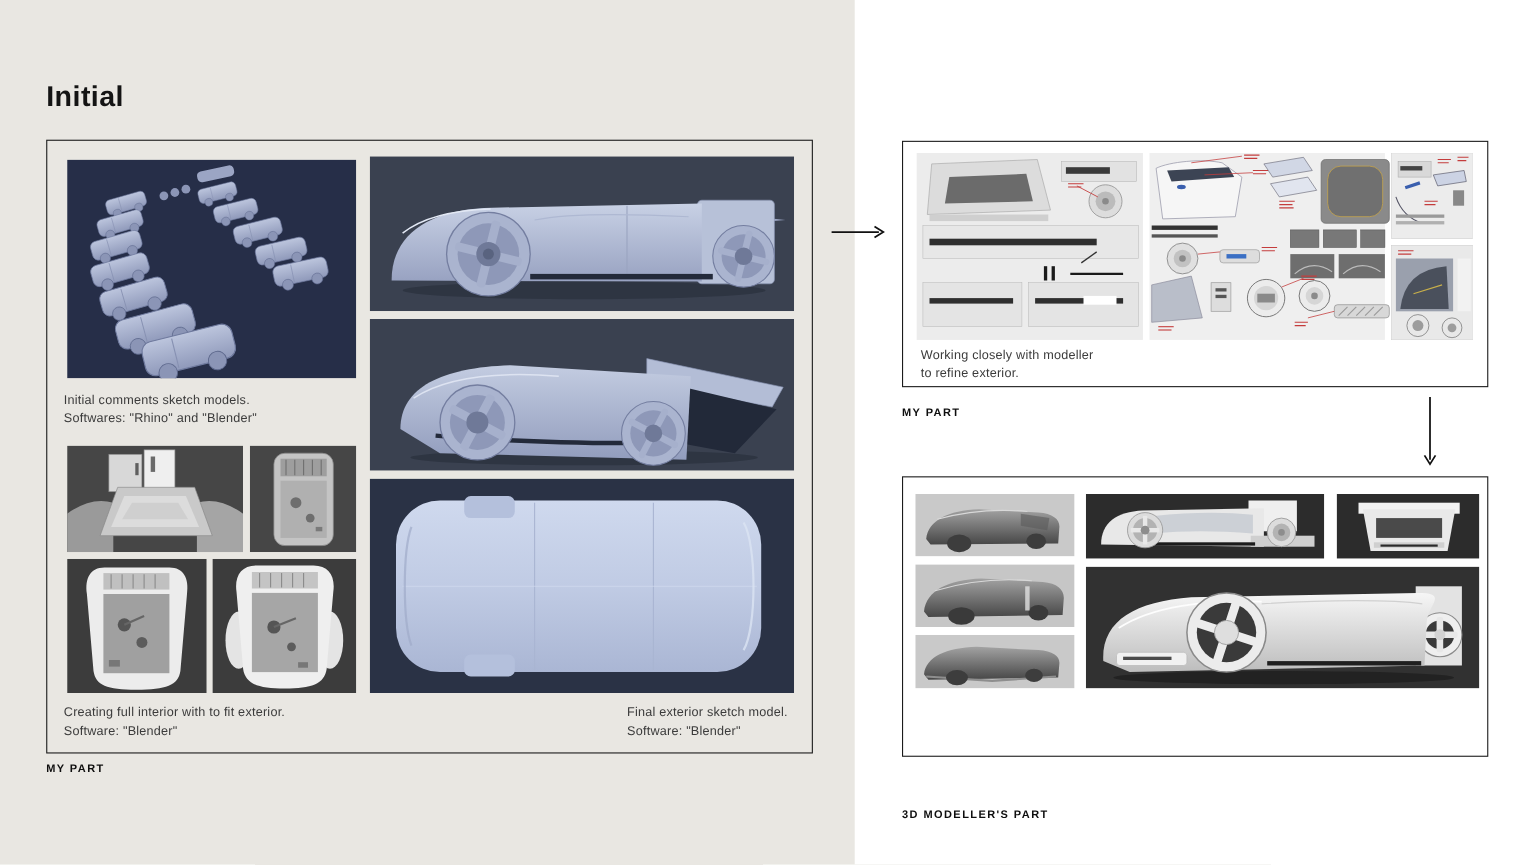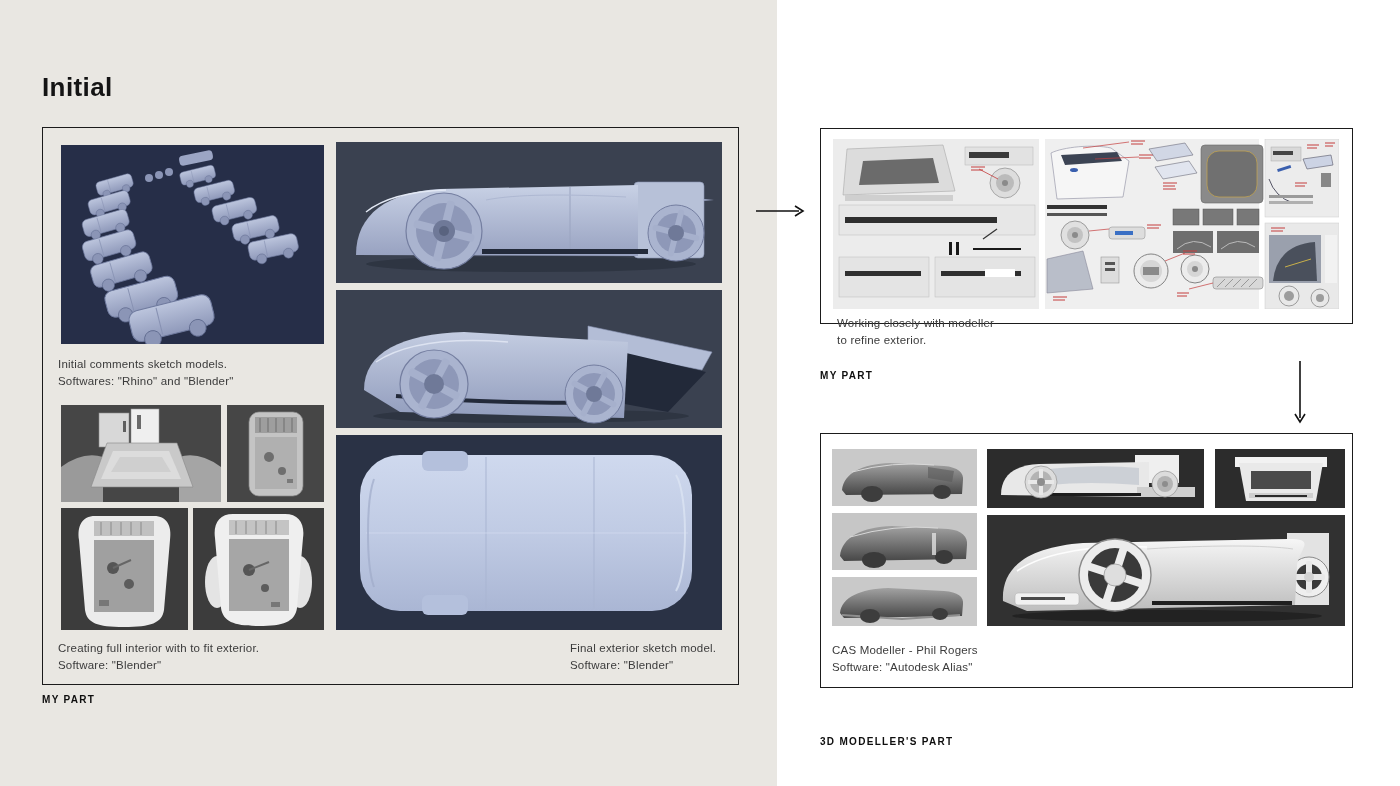--- a/index.html
+++ b/index.html
@@ -2,21 +2,21 @@
 <html><head>
 <meta charset="utf-8">
 <style>
   * { margin:0; padding:0; box-sizing:border-box; }
   html,body { width:1400px; height:786px; overflow:hidden; font-family:"Liberation Sans", sans-serif; }
   body { position:relative; background:#ffffff; }
   .bg-left { position:absolute; left:0; top:0; width:777px; height:786px; background:#e9e7e2; }
   .page-title { position:absolute; left:42px; top:72px; font-size:26px; font-weight:700; letter-spacing:.4px; color:#141414; }
   .board { position:absolute; border:1.5px solid #1b1b1b; }
   .board-left   { left:42px;  top:127px; width:697px; height:558px; }
-  .board-rtop   { left:820px; top:128px; width:533px; height:196px; background:#fff;text-decoration:underline; }
+  .board-rtop   { left:820px; top:128px; width:533px; height:224px; background:#fff;text-decoration:underline; }
   .board-rbot   { left:820px; top:433px; width:533px; height:255px; background:#fff; }
   .tile { position:absolute; overflow:hidden; }
   .tile svg { display:block; }
   .caption { position:absolute; font-size:11.5px; line-height:17px; color:#3b3b3b; letter-spacing:.2px; }
   .part-label { position:absolute; font-size:10px; font-weight:700; letter-spacing:1.3px; color:#0e0e0e; }
   .arrow { position:absolute; }
 </style>
 </head>
 <body>
 
@@ -453,19 +453,15 @@
       <circle cx="128" cy="60" r="36" fill="#ececec" stroke="#8a8a8a" stroke-width="1.4"></circle>
       <circle cx="128" cy="60" r="27" fill="#3a3a3a"></circle>
       <g transform="rotate(18 128 60)">
         <rect x="124" y="28" width="8" height="64" rx="3" fill="#ececec"></rect>
         <rect x="96" y="56" width="64" height="8" rx="3" fill="#ececec"></rect>
       </g>
       <circle cx="128" cy="60" r="11" fill="#dedede" stroke="#9a9a9a" stroke-width=".8"></circle>
     </svg>
   </div>
 
-  <div class="caption" style="left:11px;top:208px;">
-    <div>CAS Modeller - Phil Rogers</div>
-    <div>Software: "Autodesk Alias"</div>
-  </div>
 </div>
 
 <div class="part-label" style="left:820px;top:736px;">3D MODELLER'S PART</div>
 
 </body></html>

